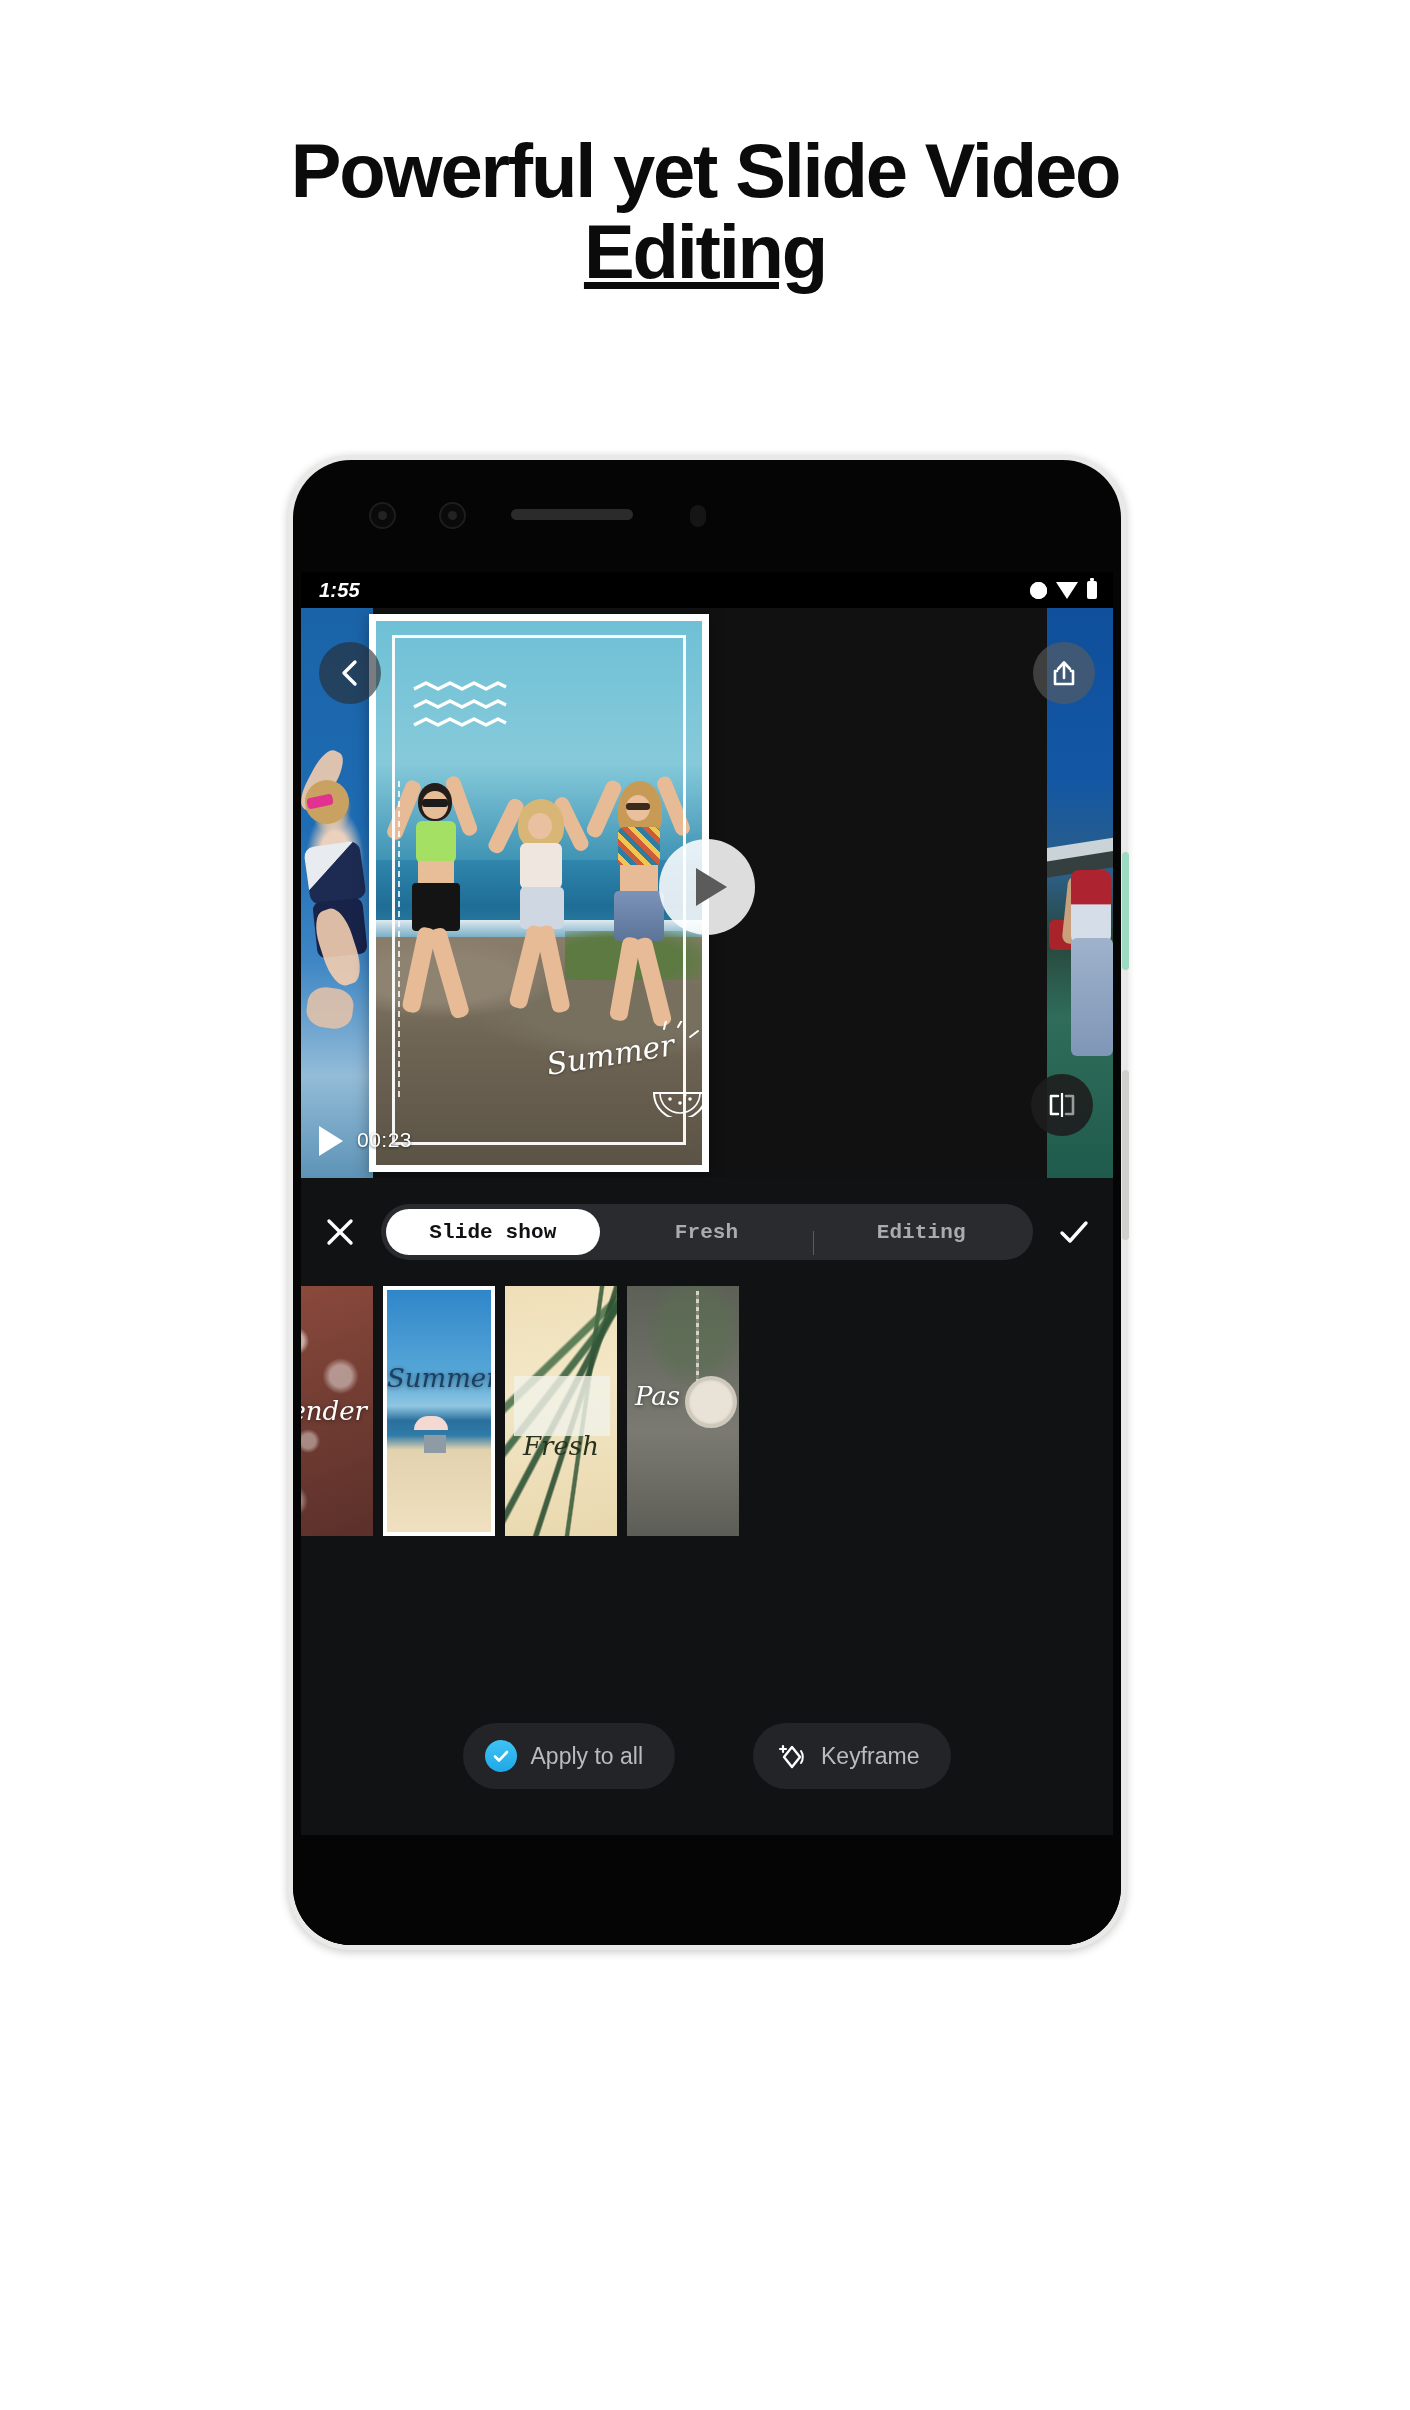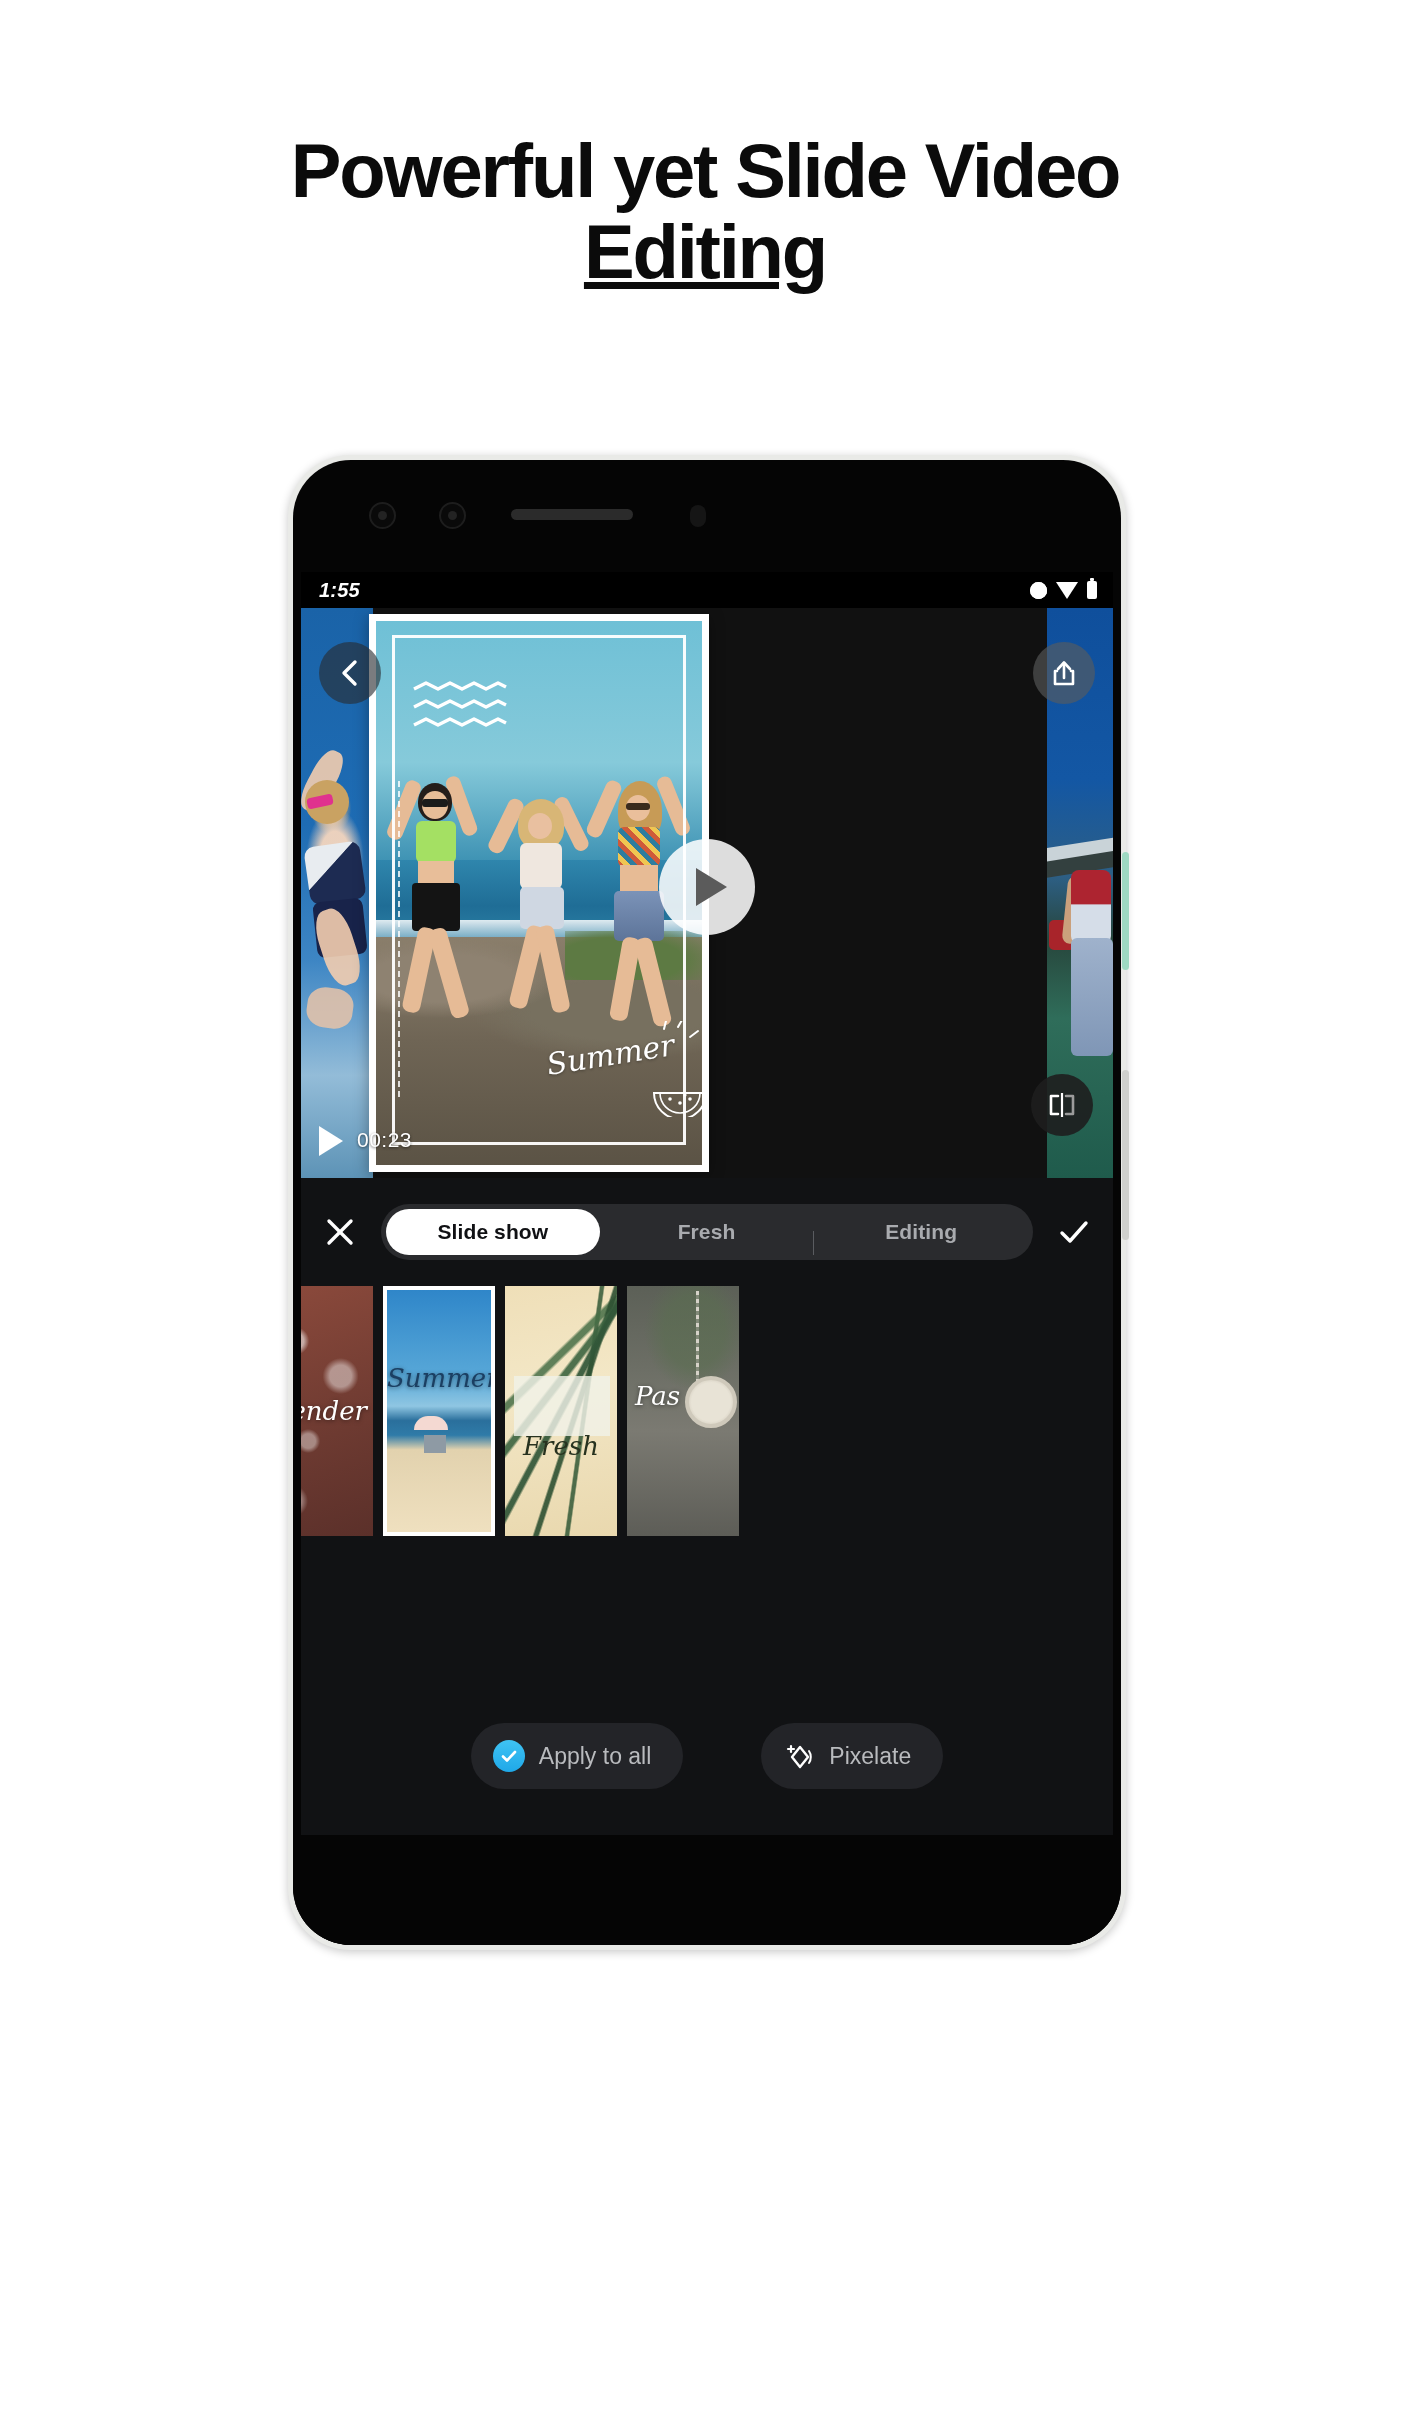--- a/index.html
+++ b/index.html
@@ -276,21 +276,21 @@
 
   
   .editor { position:absolute; left:0; bottom:0; width:100%; height: 664px; background:#111214; }
 
   .tabrow { position:relative; height: 108px; display:flex; align-items:center;
     padding: 0 20px; }
   .icon-x, .icon-check { width: 38px; height: 38px; flex: 0 0 auto; }
   .tabgroup {
     flex: 1 1 auto; margin: 0 22px; height: 56px;
     background: #2a2b2e; border-radius: 30px;
-    display:flex; align-items:flex-end; padding: 5px;
+    display:flex; align-items:flex-end; padding: 5px; font-family: Liberation Mono, monospace;
   }
   .tab {
     flex: 1 1 0; height: 46px; border-radius: 26px;
     display:flex; align-items:center; justify-content:center;
     color:#a9abaf; font-size: 21px; font-weight: 700; letter-spacing: .1px;
   }
   .tab.active { background:#fff; color:#101114; }
   .tabsep { width: 1px; height: 24px; background:#5a5c60; flex: 0 0 auto; }
 
   
@@ -610,21 +610,21 @@
 
             <div class="pill">
               <span class="kf-icon">
                 <svg width="32" height="32" viewBox="0 0 32 32">
                   <polygon points="17,7 25,17 17,27 9,17" fill="none" stroke="#ffffff" stroke-width="2.4" stroke-linejoin="round"></polygon>
                   <path d="M26 11 A7 9 0 0 1 26 23" fill="none" stroke="#ffffff" stroke-width="2" stroke-linecap="round"></path>
                   <line x1="8" y1="6" x2="8" y2="12" stroke="#ffffff" stroke-width="2.2" stroke-linecap="round"></line>
                   <line x1="5" y1="9" x2="11" y2="9" stroke="#ffffff" stroke-width="2.2" stroke-linecap="round"></line>
                 </svg>
               </span>
-              <span>Pixelate</span>
+              <span>Keyframe</span>
             </div>
           </div>
         </div>
       </div>
 
       <div class="navbar">
         <span class="nav-back">‹</span>
         <span class="nav-pill"></span>
       </div>
 

